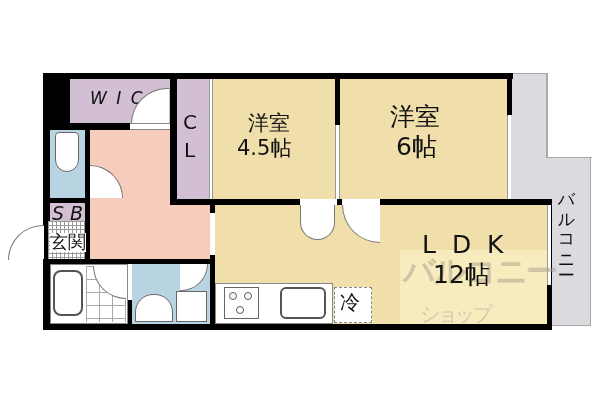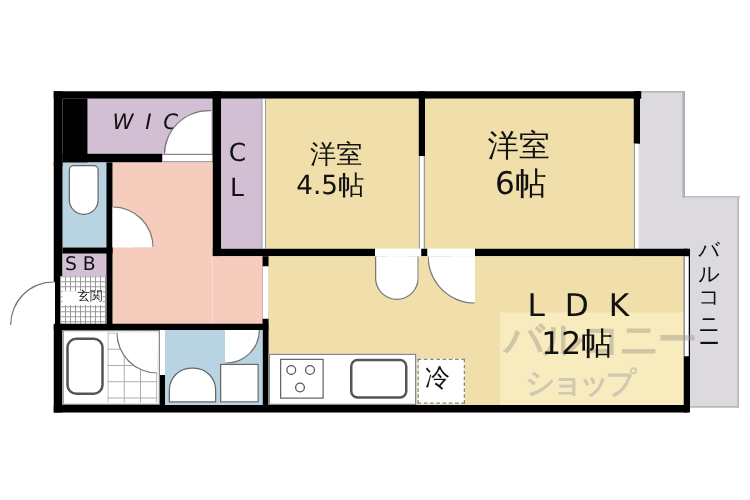--- a/index.html
+++ b/index.html
@@ -61,26 +61,26 @@
 <div class="abs" style="left:170px;top:205px;width:40px;height:55px;background:#f6cdbd;"></div>
 <div class="wall" style="left:85px;top:130px;width:5px;height:130px;"></div>
 
 <div class="abs" style="left:50px;top:130px;width:35px;height:68px;background:#b8d3e2;"></div>
 <div class="fixture" style="left:55px;top:132px;width:24px;height:40px;border-radius:4px 4px 12px 12px;"></div>
 <div class="door" style="left:90px;top:165px;width:33px;height:33px;border-radius:0 33px 0 0;border-left:none;border-bottom:none;"></div>
 <div class="wall" style="left:43px;top:130px;width:7px;height:200px;"></div>
 <div class="wall" style="left:50px;top:198px;width:40px;height:5px;"></div>
 
 <div class="abs" style="left:50px;top:203px;width:35px;height:18px;background:#d3bfd3;"></div>
-<div class="room-label" style="left:52px;top:204px;font-size:15px;">S B</div>
+<div class="room-label" style="left:52px;top:204px;font-size:19px;font-style:italic;">S B</div>
 
 <div class="abs" style="left:48px;top:221px;width:37px;height:38px;background:#fff;
             background-image:linear-gradient(#999 1px,transparent 1px),linear-gradient(90deg,#999 1px,transparent 1px);
             background-size:4px 4px;"></div>
-<div class="room-label" style="left:50px;top:233px;font-size:10px;background:#fff;padding-left:12px;">玄関</div>
+<div class="room-label" style="left:50px;top:233px;font-size:18px;background:#fff;">玄関</div>
 <div class="door" style="left:8px;top:225px;width:36px;height:35px;border-radius:36px 0 0 0;border-right:none;border-bottom:none;"></div>
 
 <div class="wall" style="left:210px;top:205px;width:5px;height:120px;"></div>
 <div class="abs" style="left:210px;top:213px;width:5px;height:42px;background:#fff;"></div>
 <div class="door" style="left:215px;top:213px;width:38px;height:38px;border-radius:0 0 38px 0;border-left:none;border-top:none;"></div>
 
 <div class="wall" style="left:43px;top:259px;width:172px;height:5px;"></div>
 
 <div class="abs" style="left:50px;top:264px;width:78px;height:60px;background:#fff;border:1px solid #888;"></div>
 <div class="fixture" style="left:53px;top:270px;width:30px;height:46px;border-radius:8px;border:2px double #555;"></div>
@@ -109,16 +109,16 @@
 <div class="fixture" style="left:224px;top:287px;width:35px;height:32px;">
   <span class="abs" style="left:4px;top:4px;width:8px;height:8px;border:1px solid #555;border-radius:50%;"></span>
   <span class="abs" style="left:19px;top:4px;width:8px;height:8px;border:1px solid #555;border-radius:50%;"></span>
   <span class="abs" style="left:11px;top:18px;width:8px;height:8px;border:1px solid #555;border-radius:50%;"></span>
 </div>
 <div class="fixture" style="left:280px;top:287px;width:46px;height:32px;border-radius:6px;border:2px double #555;"></div>
 <div class="abs" style="left:334px;top:287px;width:38px;height:36px;background:#fff;border:1px dashed #888;"></div>
 <div class="room-label" style="left:340px;top:292px;font-size:20px;">冷</div>
 
 <div class="room-label" style="left:403px;top:255px;font-size:32px;font-weight:bold;color:rgba(160,150,130,0.45);letter-spacing:-2px;">バルコニー</div>
-<div class="room-label" style="left:420px;top:294px;font-size:24px;font-weight:bold;color:rgba(160,160,160,0.45);letter-spacing:-3px;">ショップ</div>
+<div class="room-label" style="left:420px;top:304px;font-size:20px;font-weight:normal;color:rgba(160,160,160,0.45);letter-spacing:-3px;">ショップ</div>
 
 <div class="room-label" style="left:422px;top:232px;font-size:25px;letter-spacing:4px;">L D K</div>
 <div class="room-label" style="left:433px;top:262px;font-size:25px;">12帖</div>
 
 </body></html>

